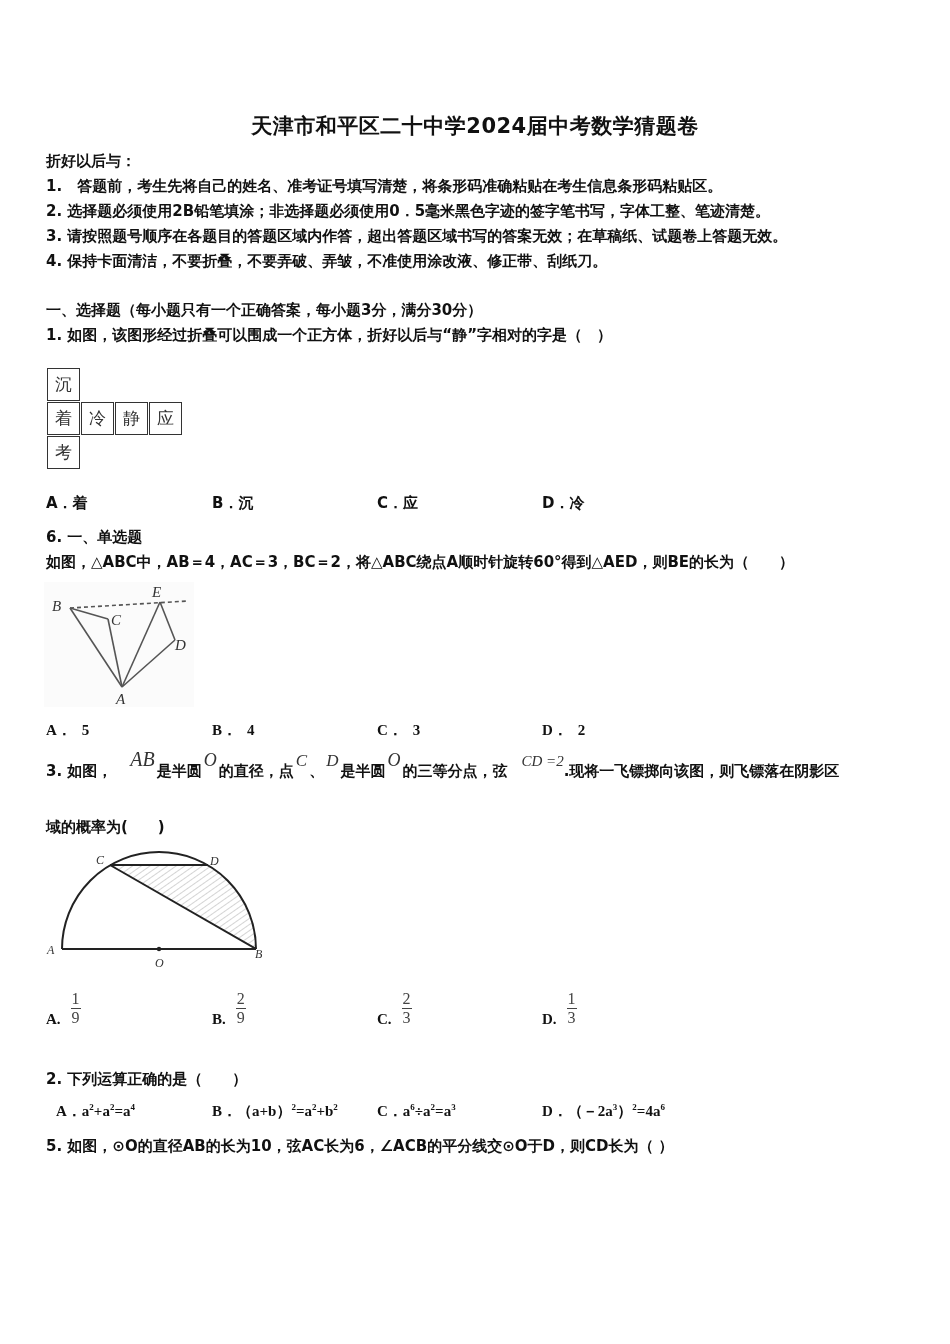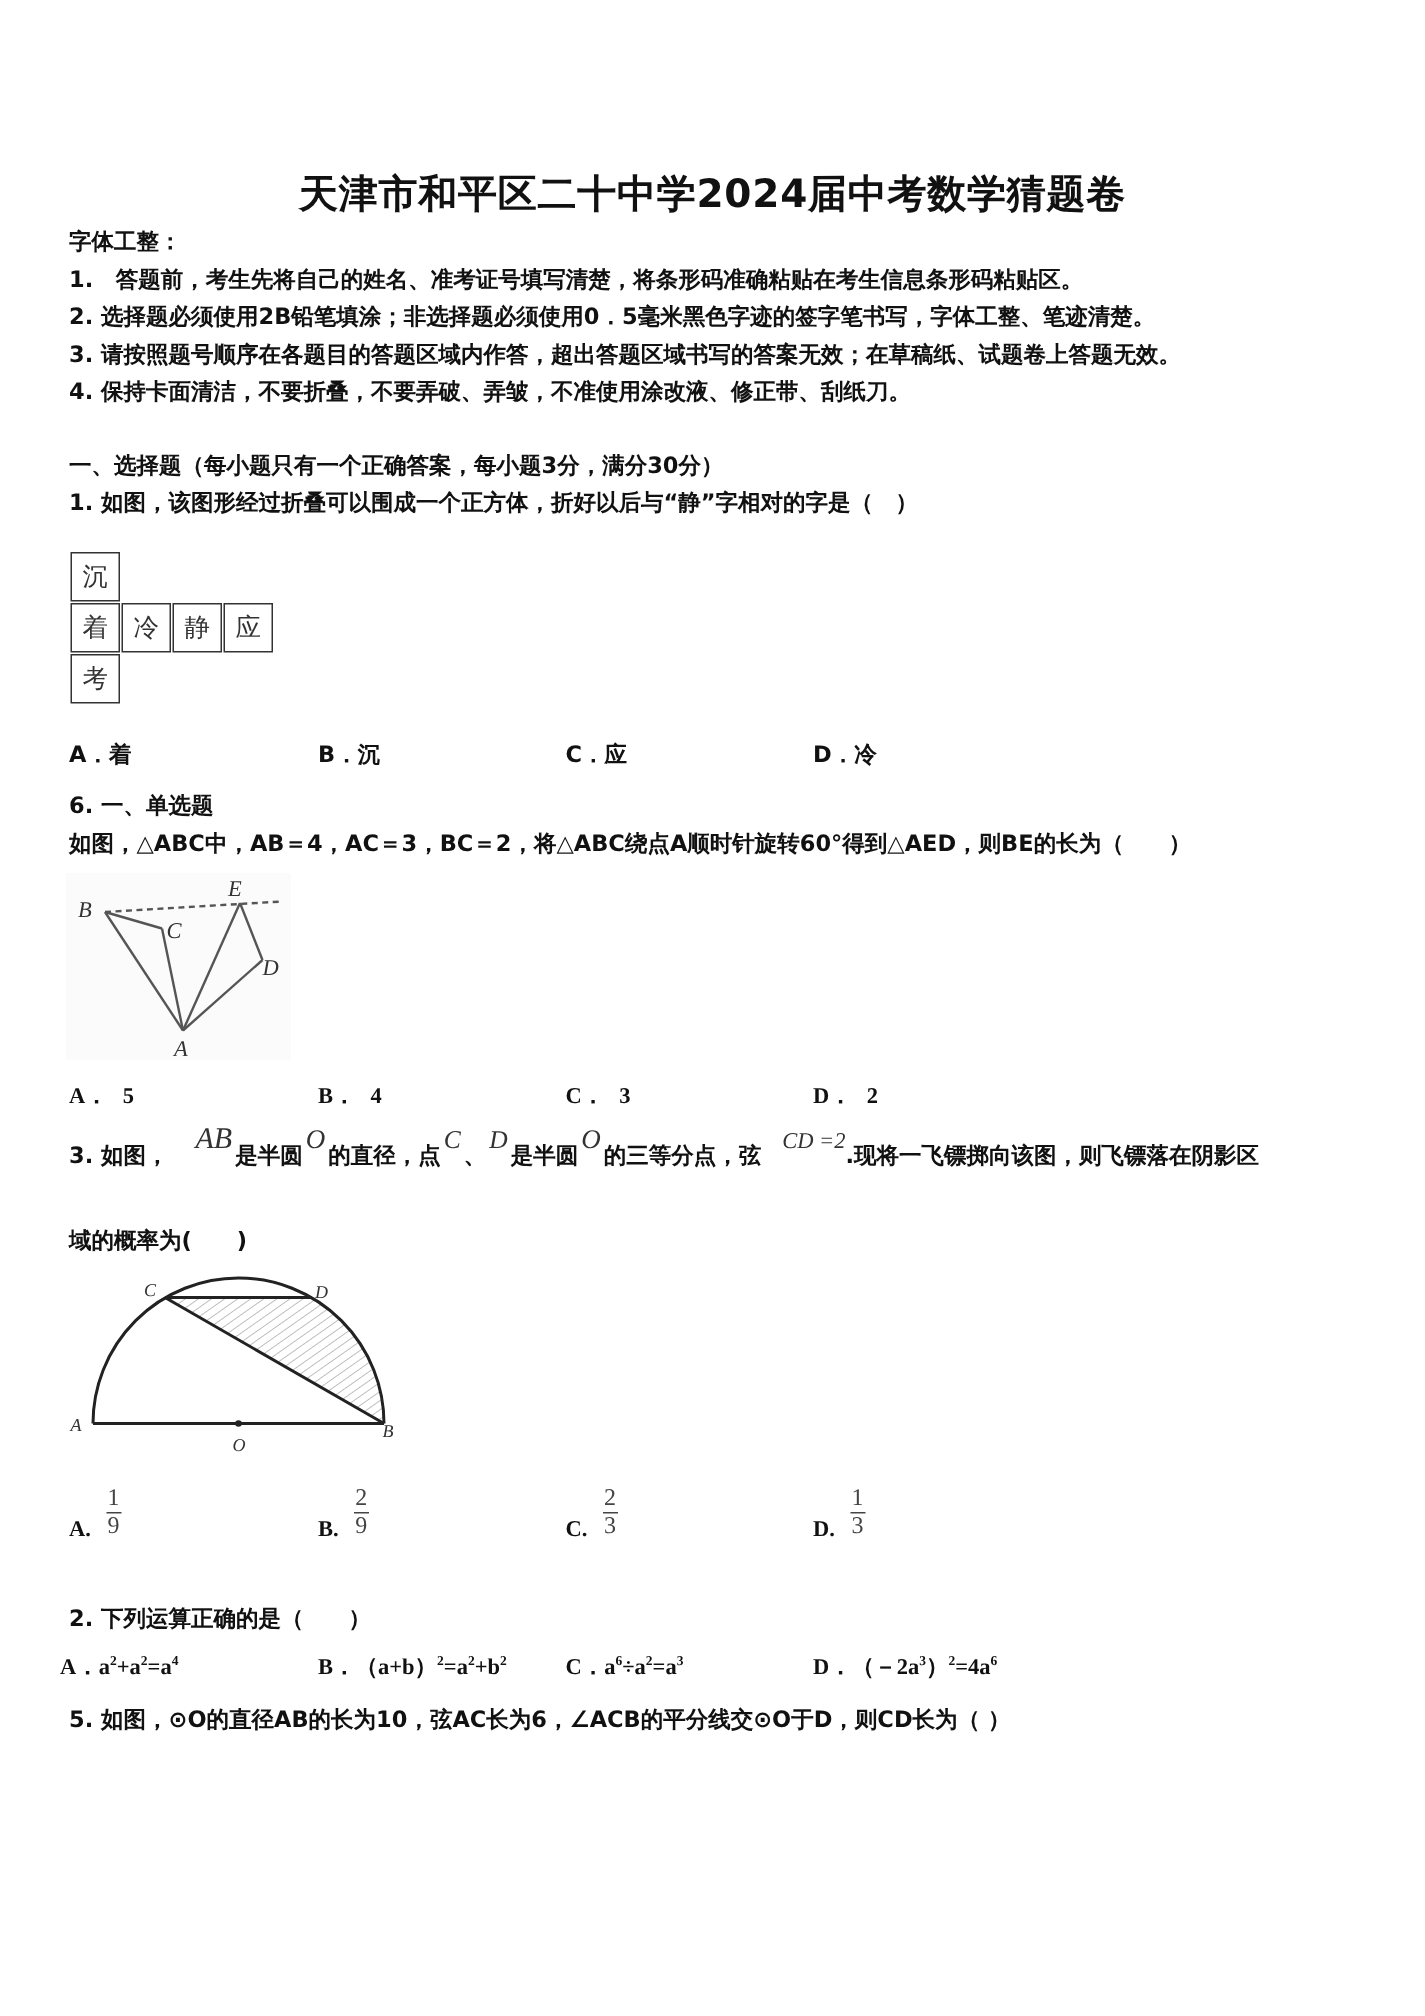--- a/index.html
+++ b/index.html
@@ -1,19 +1,19 @@
 <!DOCTYPE html>
 <html><head>
 <meta charset="utf-8">
 <style>
   html, body { margin:0; padding:0; background:#ffffff; }
   body { width:950px; height:1344px; position:relative; overflow:hidden;
          font-family:"DejaVu Serif","Liberation Serif",serif; color:#111; }
   .abs { position:absolute; white-space:nowrap; }
-  .title { top:112px; left:0; width:950px; text-align:center; font-size:26px; font-weight:bold;
+  .title { top:112px; left:0; width:950px; text-align:center; font-size:21px; font-weight:bold;
            font-family:"DejaVu Sans","Liberation Sans",sans-serif; letter-spacing:0.5px; }
   .note { font-size:15px; font-weight:bold; font-family:"DejaVu Sans","Liberation Sans",sans-serif; }
   .q { font-size:15px; font-weight:bold; font-family:"DejaVu Sans","Liberation Sans",sans-serif; }
   .opt { font-size:15px; font-weight:bold; font-family:"Liberation Serif","DejaVu Serif",serif; }
   .opt .lbl { margin-right:10px; }
   .sup { font-size:9px; vertical-align:6px; }
   .math-it { font-family:"Liberation Serif","DejaVu Serif",serif; font-style:italic; font-weight:normal; font-size:20px; color:#333; }
   .frac { display:inline-block; text-align:center; vertical-align:middle; font-family:"Liberation Serif",serif; font-weight:normal; font-size:16px; color:#444; }
   .frac span { display:block; line-height:18px; }
   .frac .num { border-bottom:1px solid #444; padding:0 1px; }
@@ -21,21 +21,21 @@
   .net { position:absolute; left:47px; top:368px; width:136px; height:106px; }
   .cell { position:absolute; width:33px; height:33px; border:1.5px solid #333; box-sizing:border-box;
           display:flex; align-items:center; justify-content:center; font-size:17px;
           font-family:"DejaVu Sans","Liberation Sans",sans-serif; color:#333; background:#fff; }
 </style>
 </head>
 <body>
 
 <div class="abs title">天津市和平区二十中学2024届中考数学猜题卷</div>
 
-<div class="abs note" style="top:152px;left:46px;">字体工整：</div>
+<div class="abs note" style="top:152px;left:46px;">折好以后与：</div>
 <div class="abs note" style="top:177px;left:46px;">1.　答题前，考生先将自己的姓名、准考证号填写清楚，将条形码准确粘贴在考生信息条形码粘贴区。</div>
 <div class="abs note" style="top:202px;left:46px;">2. 选择题必须使用2B铅笔填涂；非选择题必须使用0．5毫米黑色字迹的签字笔书写，字体工整、笔迹清楚。</div>
 <div class="abs note" style="top:227px;left:46px;">3. 请按照题号顺序在各题目的答题区域内作答，超出答题区域书写的答案无效；在草稿纸、试题卷上答题无效。</div>
 <div class="abs note" style="top:252px;left:46px;">4. 保持卡面清洁，不要折叠，不要弄破、弄皱，不准使用涂改液、修正带、刮纸刀。</div>
 
 <div class="abs q" style="top:301px;left:46px;">一、选择题（每小题只有一个正确答案，每小题3分，满分30分）</div>
 
 <div class="abs q" style="top:326px;left:46px;">1. 如图，该图形经过折叠可以围成一个正方体，折好以后与“静”字相对的字是（　）</div>
 <div class="net">
   <div class="cell" style="left:0;top:0;">沉</div>
@@ -107,18 +107,18 @@
     <text x="166" y="17">D</text>
   </g>
 </svg>
 
 <div class="abs opt" style="top:990px;left:46px;"><span class="lbl" style="position:relative;top:12px;">A.</span><span class="frac"><span class="num">1</span><span>9</span></span></div>
 <div class="abs opt" style="top:990px;left:212px;"><span class="lbl" style="position:relative;top:12px;">B.</span><span class="frac"><span class="num">2</span><span>9</span></span></div>
 <div class="abs opt" style="top:990px;left:377px;"><span class="lbl" style="position:relative;top:12px;">C.</span><span class="frac"><span class="num">2</span><span>3</span></span></div>
 <div class="abs opt" style="top:990px;left:542px;"><span class="lbl" style="position:relative;top:12px;">D.</span><span class="frac"><span class="num">1</span><span>3</span></span></div>
 
 <div class="abs q" style="top:1070px;left:46px;">2. 下列运算正确的是（　　）</div>
-<div class="abs opt" style="top:1102px;left:40px;"><span>A．</span><span>a</span><span class="sup">2</span><span>+a</span><span class="sup">2</span><span>=a</span><span class="sup">4</span></div>
+<div class="abs opt" style="top:1102px;left:56px;"><span>A．</span><span>a</span><span class="sup">2</span><span>+a</span><span class="sup">2</span><span>=a</span><span class="sup">4</span></div>
 <div class="abs opt" style="top:1102px;left:212px;"><span>B．</span><span>（a+b）</span><span class="sup">2</span><span>=a</span><span class="sup">2</span><span>+b</span><span class="sup">2</span></div>
 <div class="abs opt" style="top:1102px;left:377px;"><span>C．</span><span>a</span><span class="sup">6</span><span>÷a</span><span class="sup">2</span><span>=a</span><span class="sup">3</span></div>
 <div class="abs opt" style="top:1102px;left:542px;"><span>D．</span><span>（－2a</span><span class="sup">3</span><span>）</span><span class="sup">2</span><span>=4a</span><span class="sup">6</span></div>
 
 <div class="abs q" style="top:1137px;left:46px;">5. 如图，⊙O的直径AB的长为10，弦AC长为6，∠ACB的平分线交⊙O于D，则CD长为（ ）</div>
 
 </body></html>

